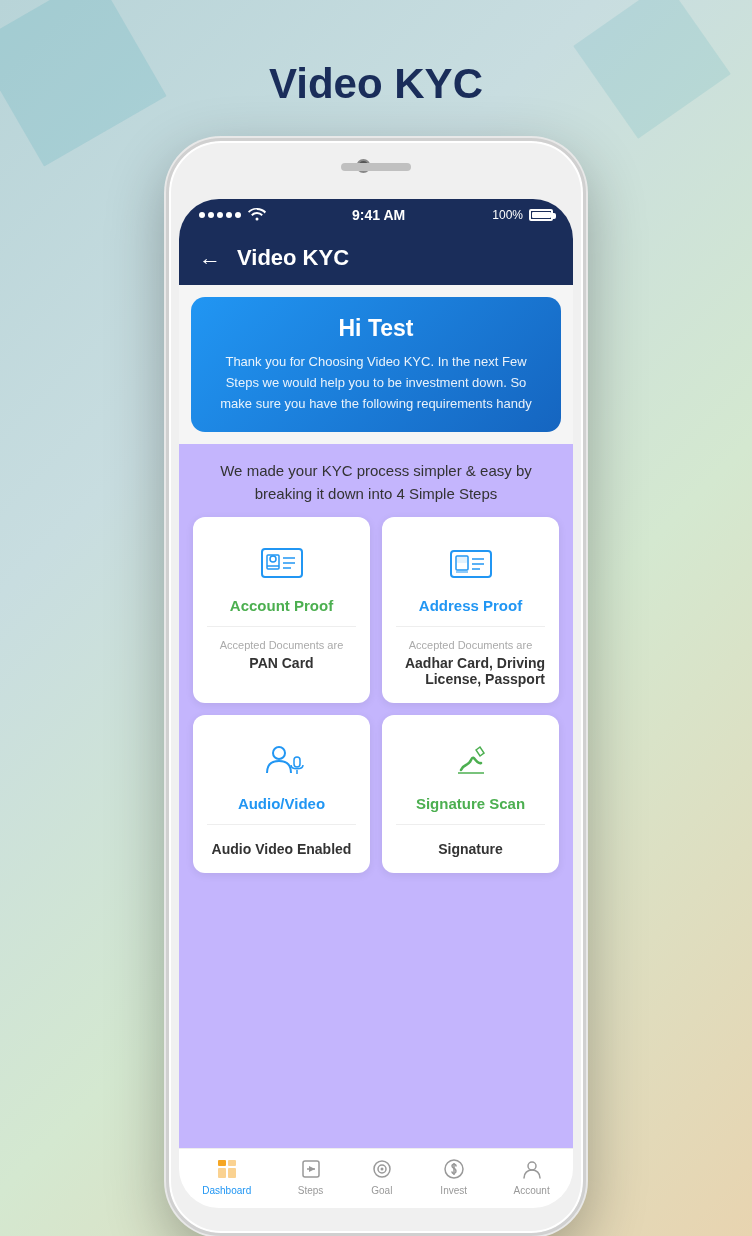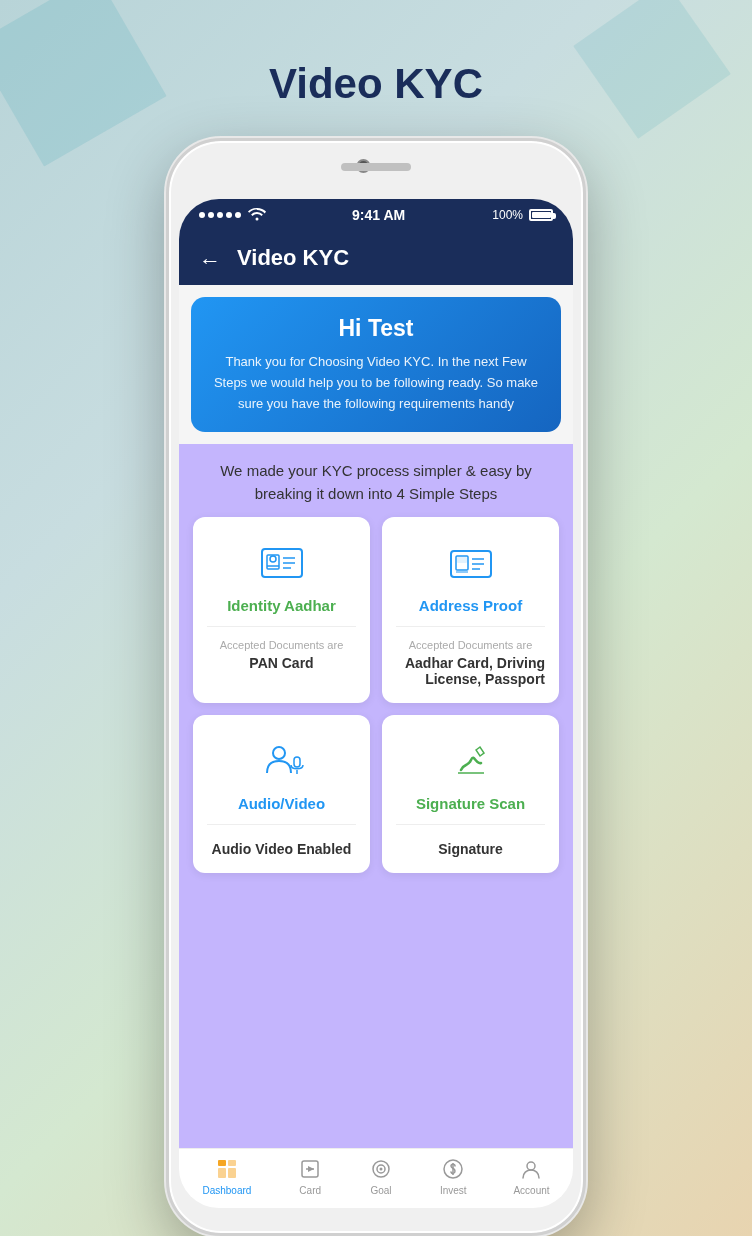--- a/index.html
+++ b/index.html
@@ -389,42 +389,42 @@
       </div>
     </div>
 
     <div class="nav-bar">
       <span class="back-arrow">←</span>
       <span class="nav-title">Video KYC</span>
     </div>
 
     <div class="banner">
       <div class="banner-title">Hi Test</div>
-      <div class="banner-desc">Thank you for Choosing Video KYC. In the next Few Steps we would help you to be following ready. So make sure you have the following requirements handy</div>
+      <div class="banner-desc">Thank you for Choosing Video KYC. In the next Few Steps we would help you to be investment down. So make sure you have the following requirements handy</div>
     </div>
 
     <div class="screen-content">
 
       <div class="subtitle-text">We made your KYC process simpler &amp; easy by breaking it down into 4 Simple Steps</div>
 
       <div class="cards-grid">
 
         <div class="kyc-card">
           <div class="card-icon">
             <svg width="50" height="50" viewBox="0 0 50 50" fill="none">
               <rect x="5" y="12" width="40" height="28" rx="3" stroke="#2196F3" stroke-width="2" fill="none"></rect>
               <rect x="10" y="18" width="12" height="14" rx="1" stroke="#2196F3" stroke-width="1.5" fill="none"></rect>
               <circle cx="16" cy="22" r="3" stroke="#2196F3" stroke-width="1.5" fill="none"></circle>
               <line x1="10" y1="29" x2="22" y2="29" stroke="#2196F3" stroke-width="1.5"></line>
               <line x1="26" y1="21" x2="38" y2="21" stroke="#2196F3" stroke-width="1.5"></line>
               <line x1="26" y1="26" x2="38" y2="26" stroke="#2196F3" stroke-width="1.5"></line>
               <line x1="26" y1="31" x2="34" y2="31" stroke="#2196F3" stroke-width="1.5"></line>
             </svg>
           </div>
-          <div class="card-title">Identity Aadhar</div>
+          <div class="card-title">Account Proof</div>
           <div class="card-divider"></div>
           <div class="card-doc-label">Accepted Documents are</div>
           <div class="card-doc-value">PAN Card</div>
         </div>
 
         <div class="kyc-card">
           <div class="card-icon">
             <svg width="50" height="50" viewBox="0 0 50 50" fill="none">
               <rect x="5" y="14" width="40" height="26" rx="3" stroke="#2196F3" stroke-width="2" fill="none"></rect>
               <rect x="10" y="19" width="12" height="14" rx="1" stroke="#2196F3" stroke-width="1.5" fill="none"></rect>
@@ -491,21 +491,21 @@
       </div>
 
       <div class="tab-item">
         <div class="tab-icon">
           <svg width="22" height="22" viewBox="0 0 22 22" fill="none">
             <rect x="3" y="3" width="16" height="16" rx="2" stroke="#999" stroke-width="1.5" fill="none"></rect>
             <line x1="7" y1="11" x2="15" y2="11" stroke="#999" stroke-width="1.5"></line>
             <polygon points="9,8 9,14 15,11" fill="#999"></polygon>
           </svg>
         </div>
-        <span class="tab-label">Card</span>
+        <span class="tab-label">Steps</span>
       </div>
 
       <div class="tab-item">
         <div class="tab-icon">
           <svg width="22" height="22" viewBox="0 0 22 22" fill="none">
             <circle cx="11" cy="11" r="8" stroke="#999" stroke-width="1.5" fill="none"></circle>
             <circle cx="11" cy="11" r="4" stroke="#999" stroke-width="1.5" fill="none"></circle>
             <circle cx="11" cy="11" r="1.5" fill="#999"></circle>
           </svg>
         </div>

